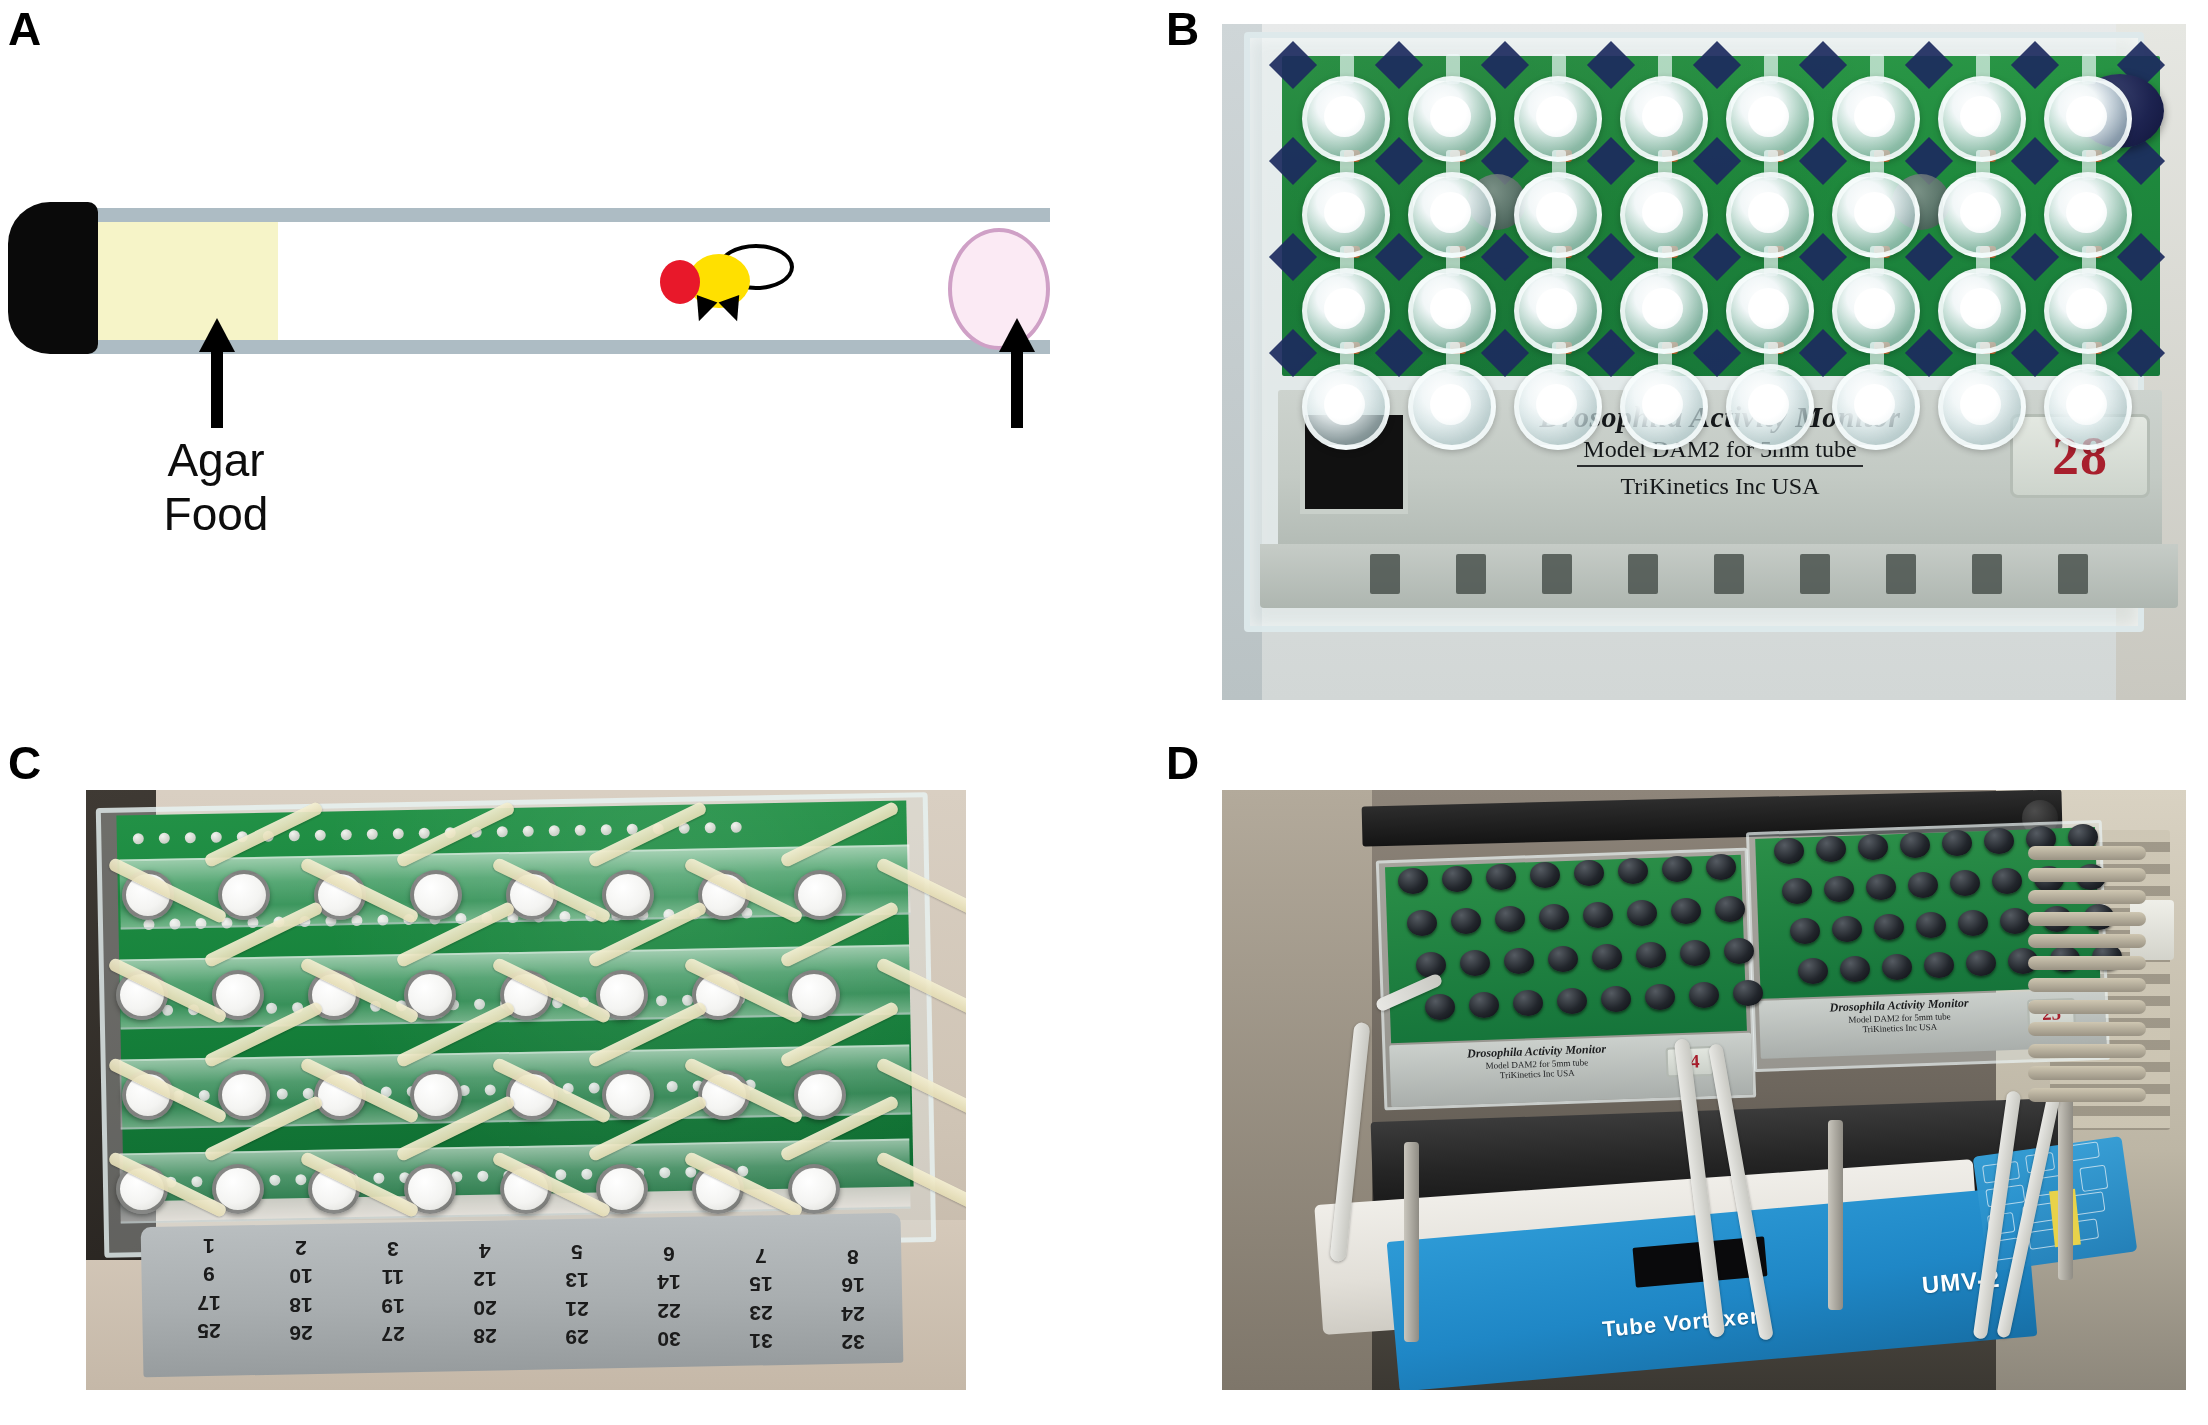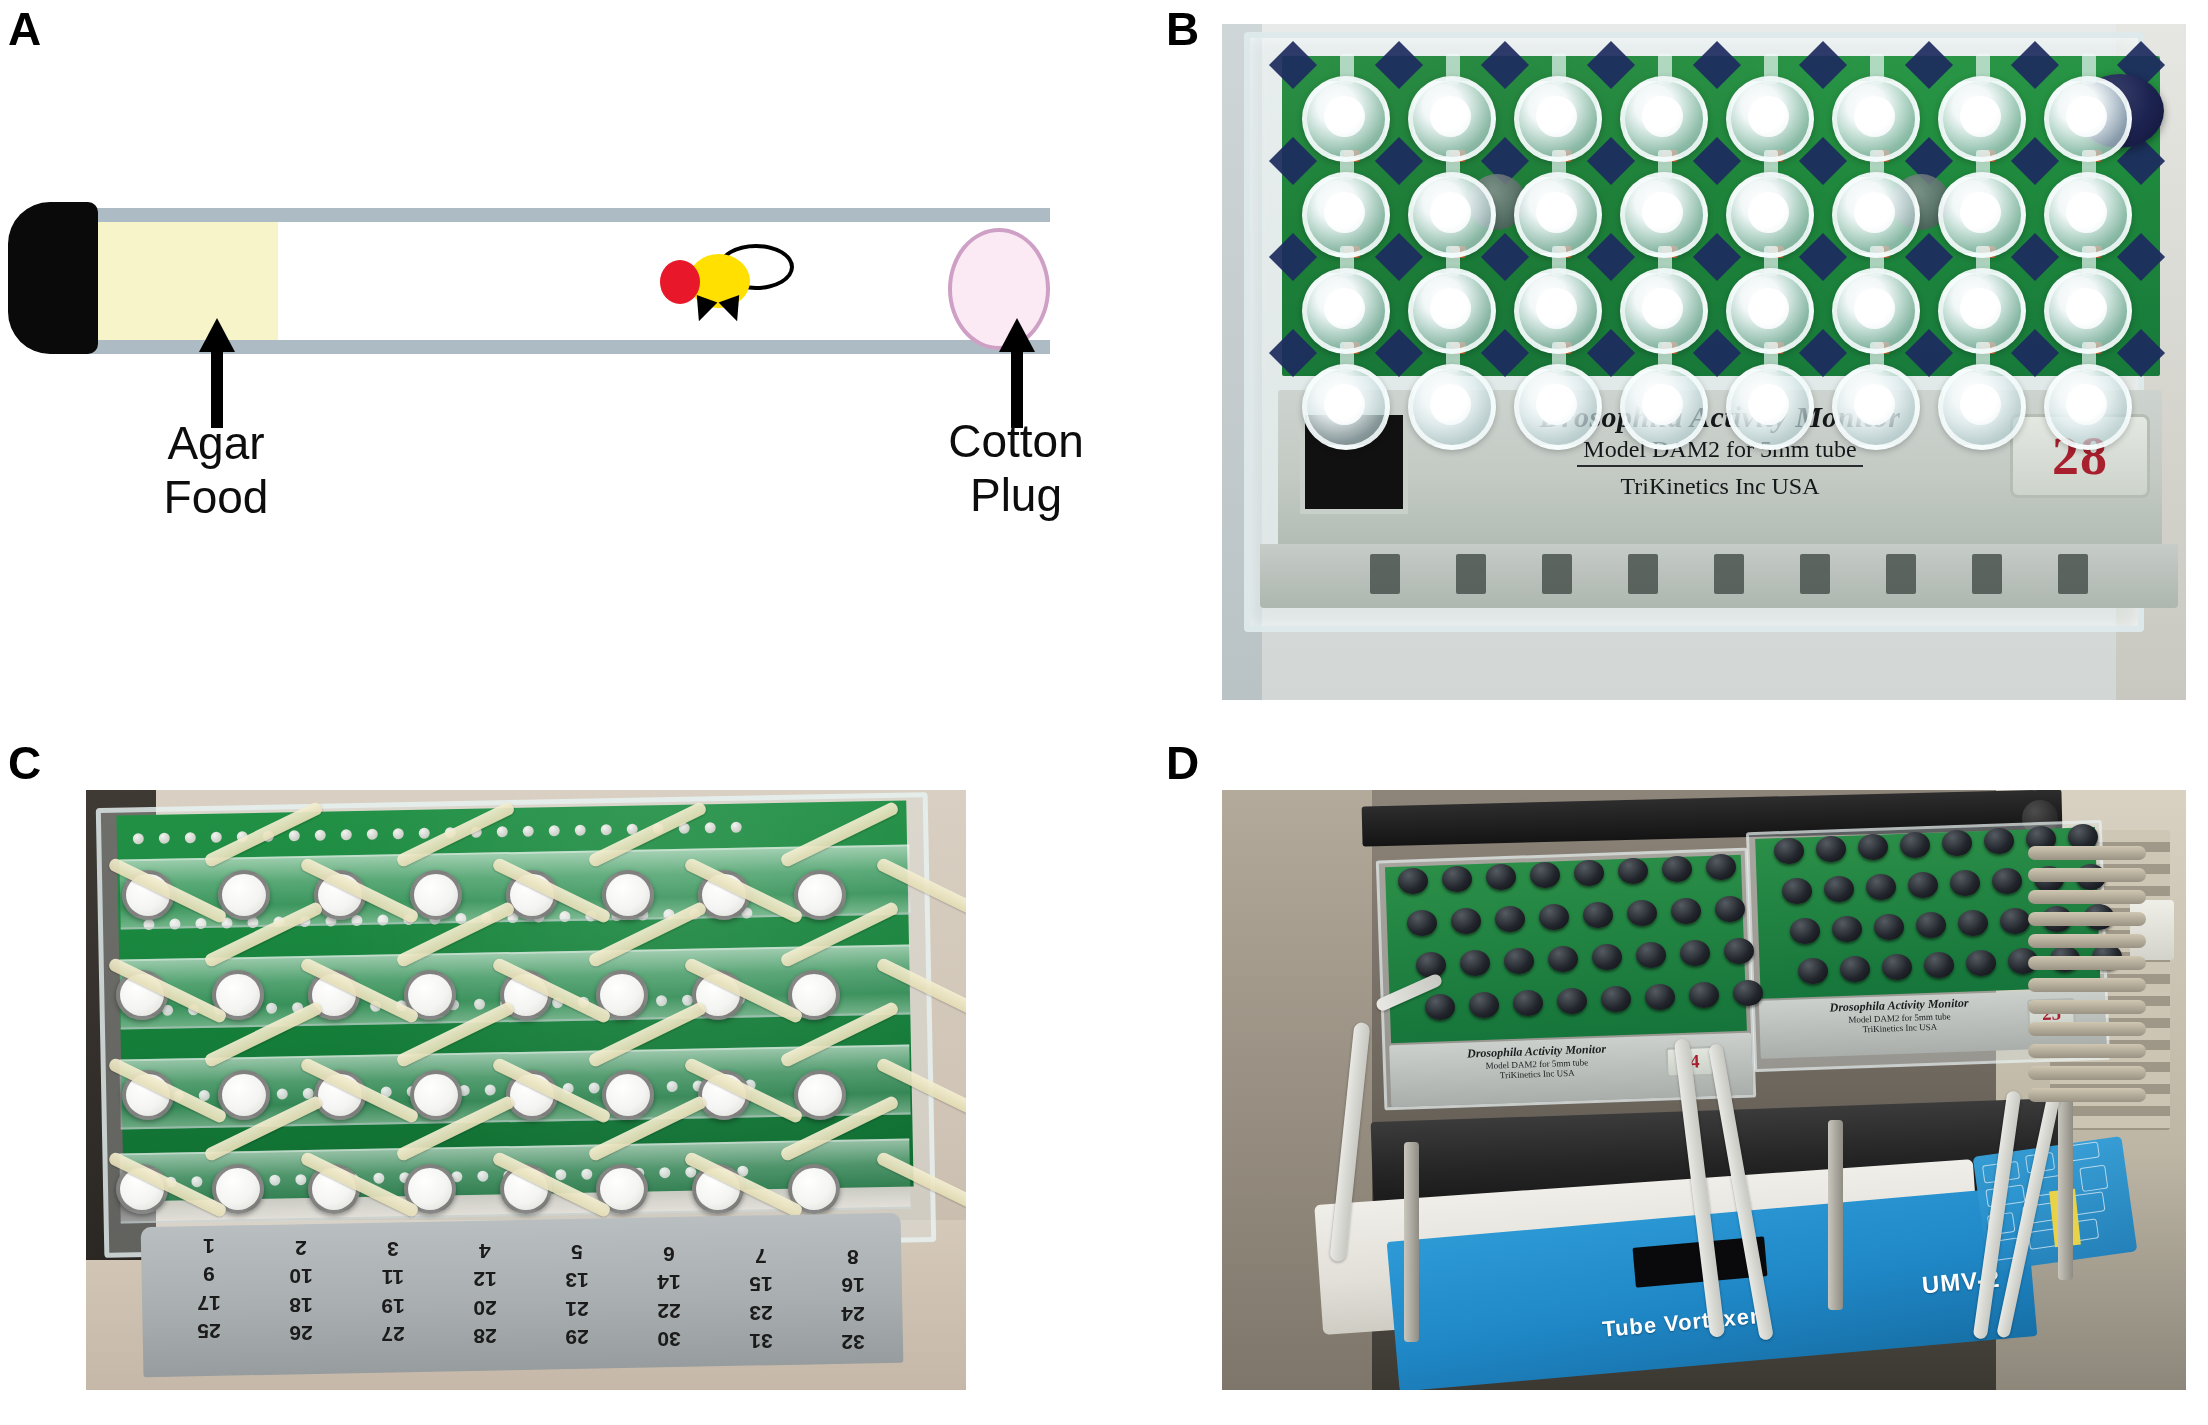--- a/index.html
+++ b/index.html
@@ -155,21 +155,21 @@
 
   .caption {
     position: absolute;
     text-align: center;
     font-family: "Liberation Sans", sans-serif;
     font-size: 46px;
     line-height: 1.18;
     color: #0d0d0d;
     white-space: pre-line;
   }
-  #caption-agar   { left: 96px;  top: 416px; width: 240px; }
+  #caption-agar   { left: 96px;  top: 433px; width: 240px; }
   #caption-cotton { left: 896px; top: 414px; width: 240px; }
 
   
   .photo {
     position: absolute;
     overflow: hidden;
     background: #2b2b2b;
   }
 
   
@@ -626,22 +626,20 @@
       <div class="head"></div>
         <div class="shaft"></div>
     </div>
     <div class="arrow" id="arrow-cotton">
       <div class="head"></div>
         <div class="shaft"></div>
     </div>
 
     <div class="caption" id="caption-agar">Agar
 Food</div>
-    <div class="caption" id="caption-cotton">Cotton
-Plug</div>
   </div>
 
   <div class="photo" id="panel-b">
     <div class="b-backdrop-left"></div>
     <div class="b-backdrop-right"></div>
 
     <div class="b-case">
       <div class="b-pcb" id="b-pcb">
           <div class="b-diamond" style="left:-6px; top:-8px;"></div>
           <div class="b-diamond" style="left:100px; top:-8px;"></div>

